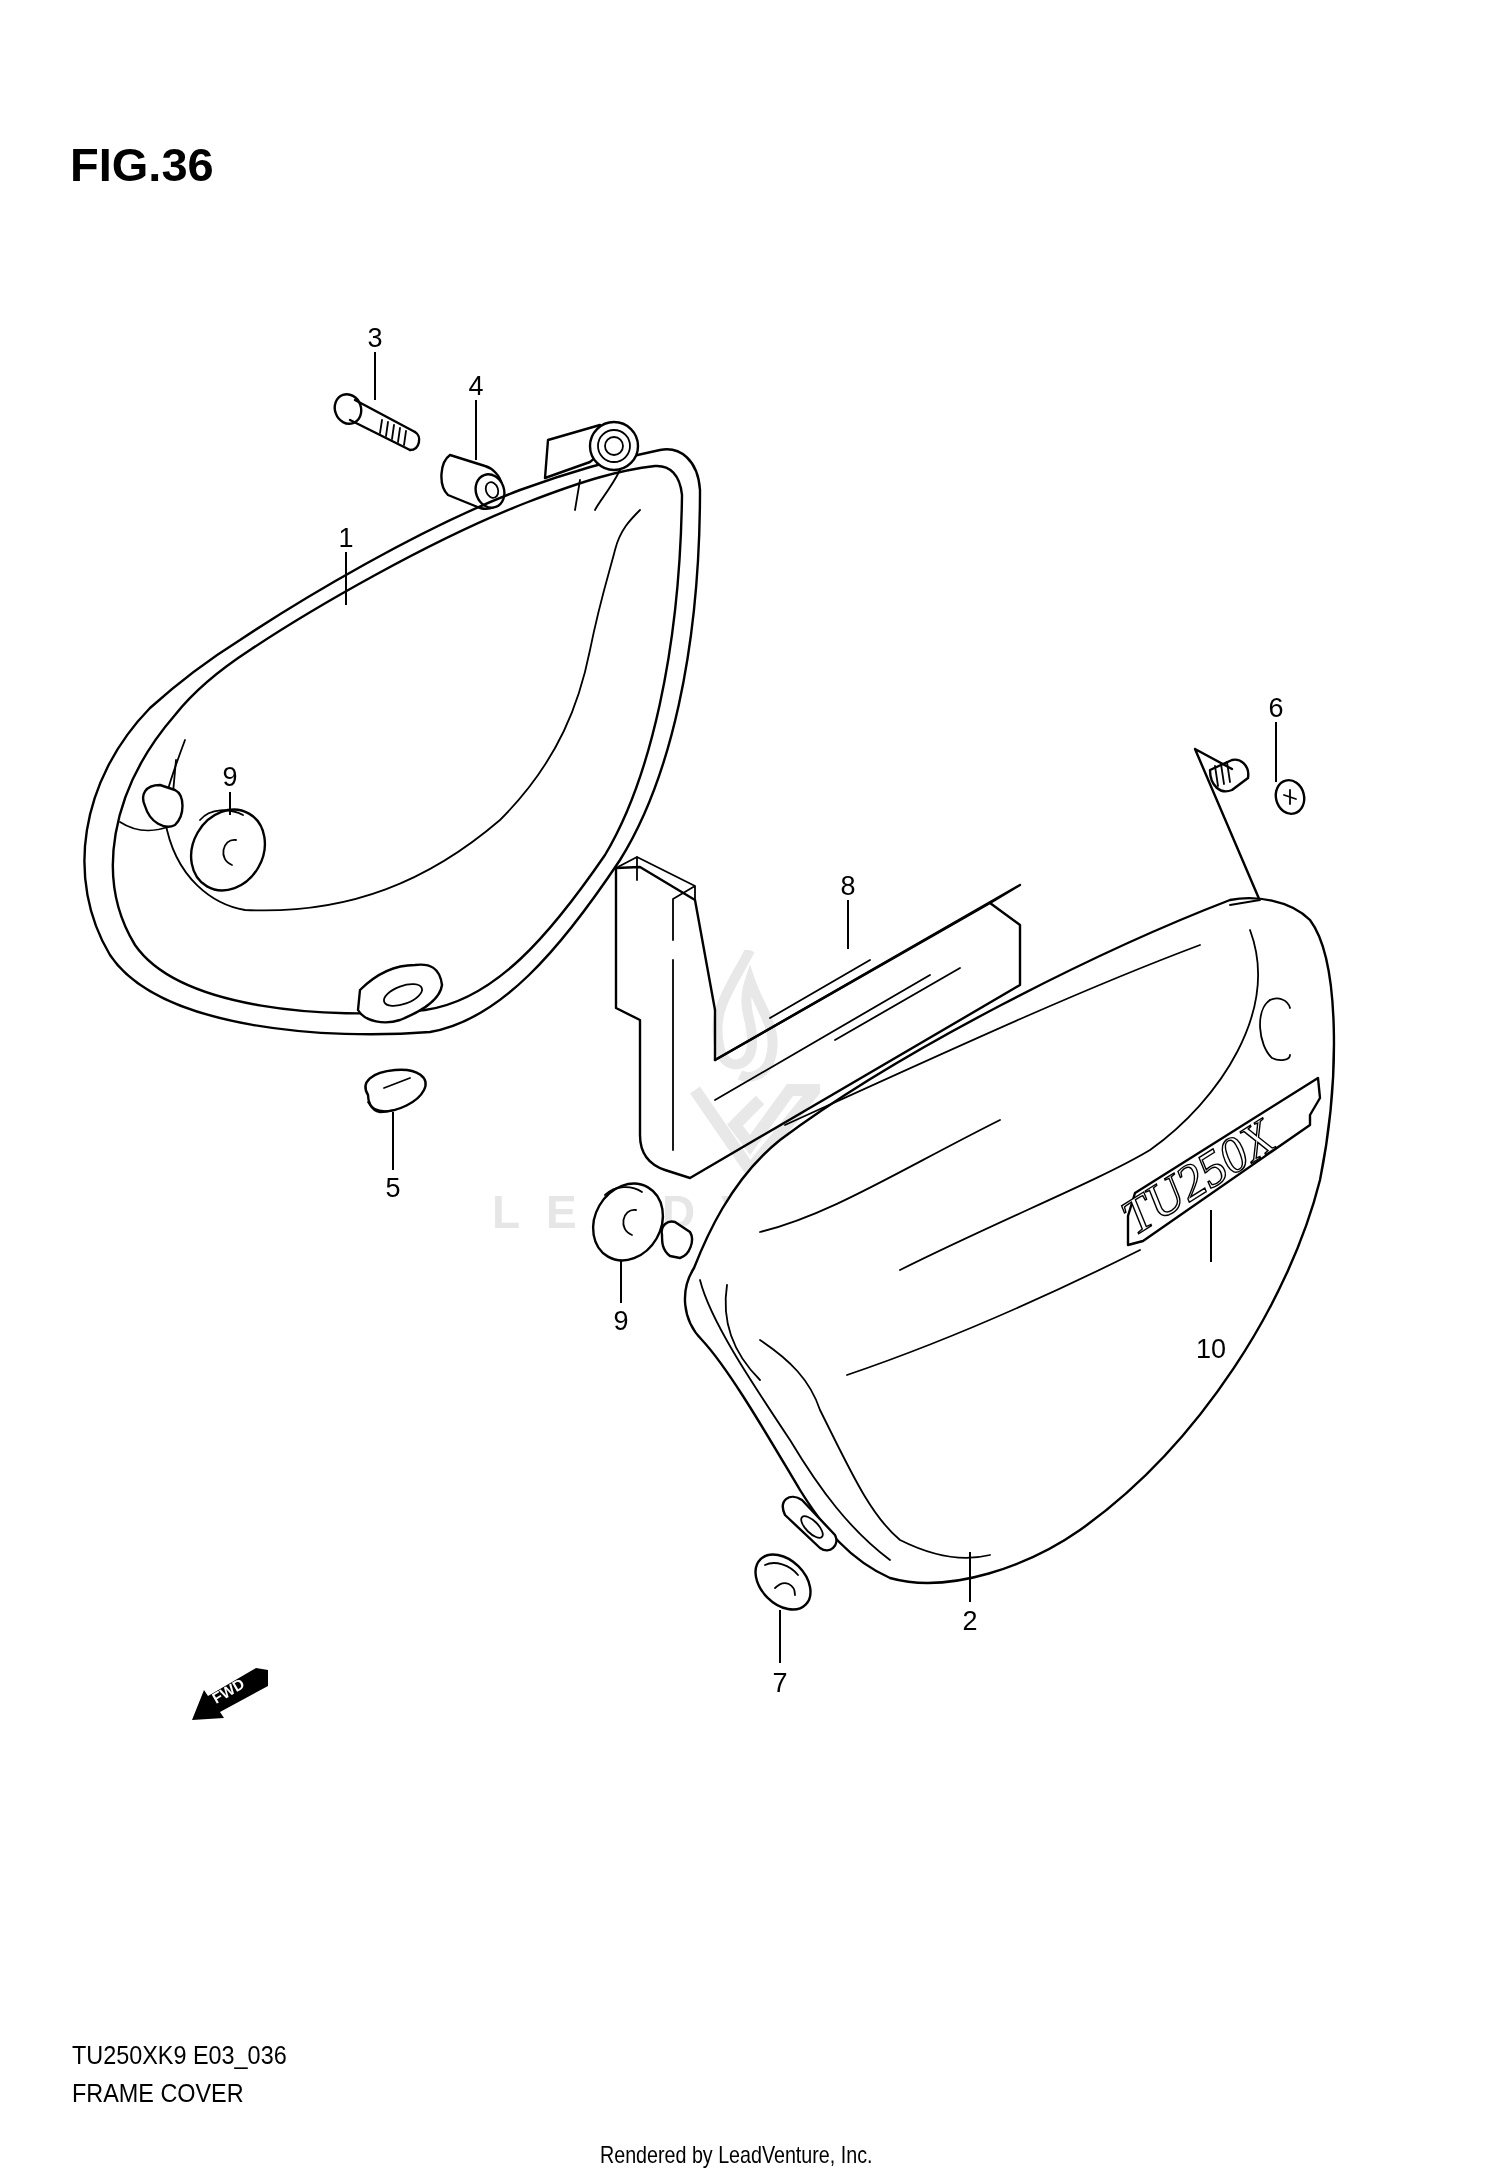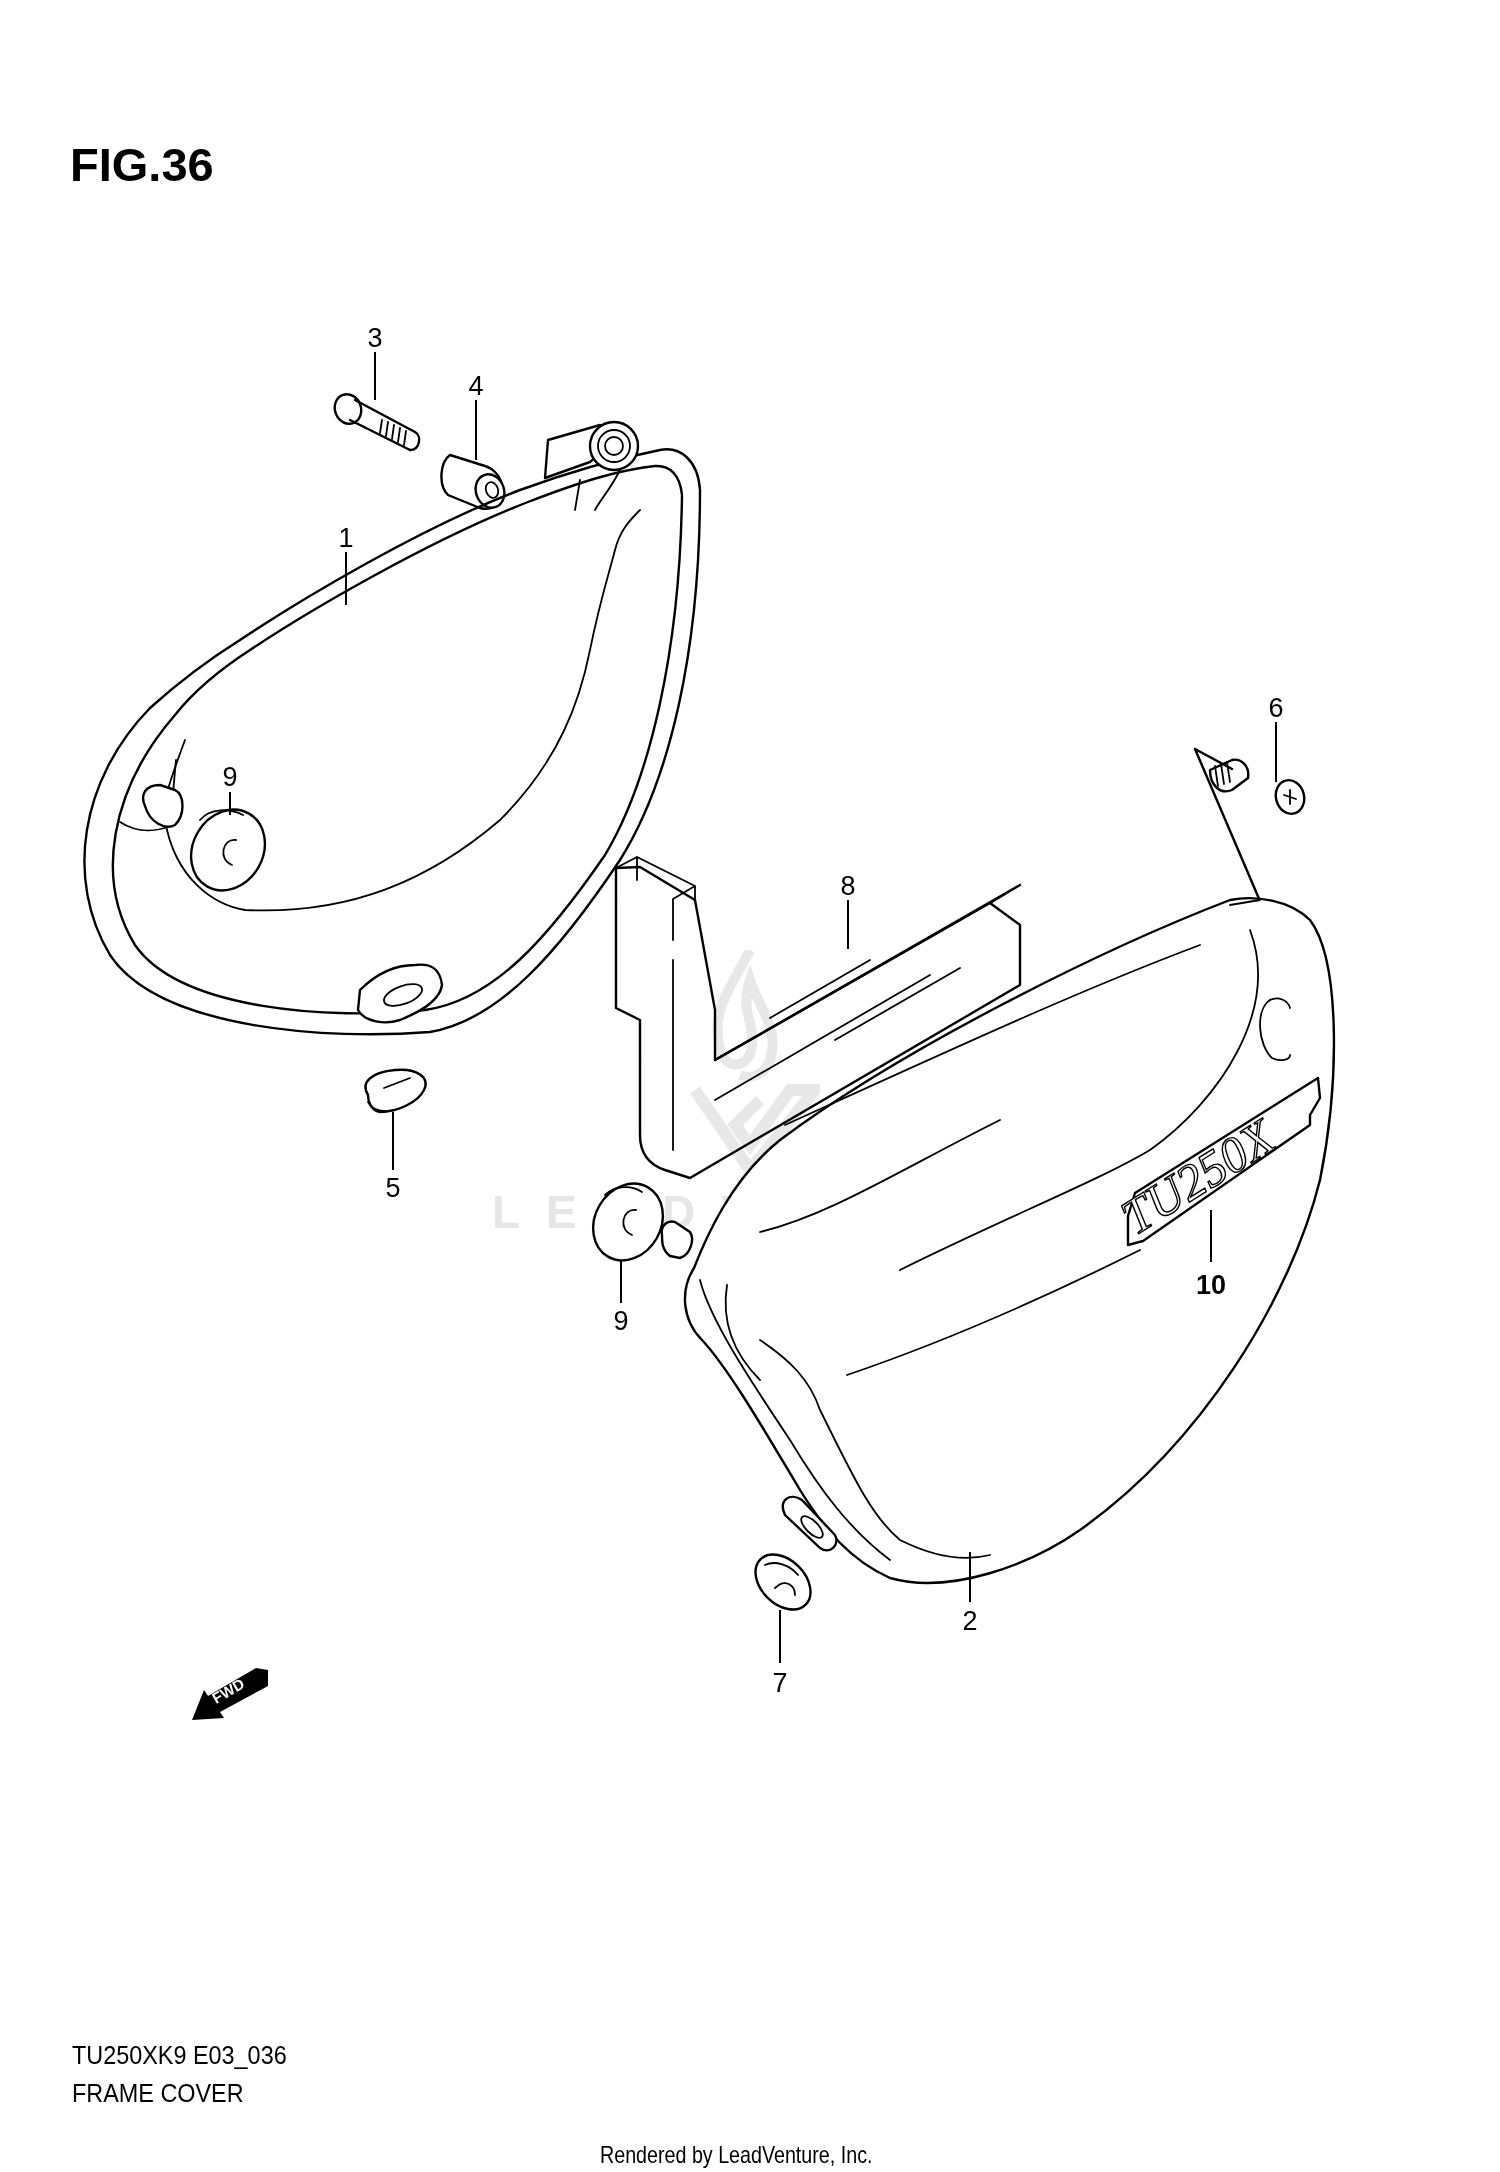--- a/index.html
+++ b/index.html
@@ -141,21 +141,21 @@
 </svg>
 
 <div class="callout" style="left:375px; top:325px;">3</div>
 <div class="callout" style="left:476px; top:373px;">4</div>
 <div class="callout" style="left:346px; top:525px;">1</div>
 <div class="callout" style="left:230px; top:764px;">9</div>
 <div class="callout" style="left:393px; top:1175px;">5</div>
 <div class="callout" style="left:1276px; top:695px;">6</div>
 <div class="callout" style="left:848px; top:873px;">8</div>
 <div class="callout" style="left:621px; top:1308px;">9</div>
-<div class="callout" style="left:1211px; top:1272px;font-weight:bold;">10</div>
+<div class="callout" style="left:1211px; top:1336px;">10</div>
 <div class="callout" style="left:970px; top:1608px;">2</div>
 <div class="callout" style="left:780px; top:1670px;">7</div>
 
 <svg class="fwd" width="80" height="62" viewBox="0 0 80 62">
   <path d="M2 58 L14 28 L18 34 L66 6 L78 8 L78 24 L30 50 L34 56 Z" fill="#000"></path>
   <text x="26" y="42" transform="rotate(-30 26 42)" font-family="Liberation Sans, sans-serif" font-weight="bold" font-size="15" fill="#fff">FWD</text>
 </svg>
 
 <div class="footer-code">TU250XK9 E03_036</div>
 <div class="footer-name">FRAME COVER</div>

